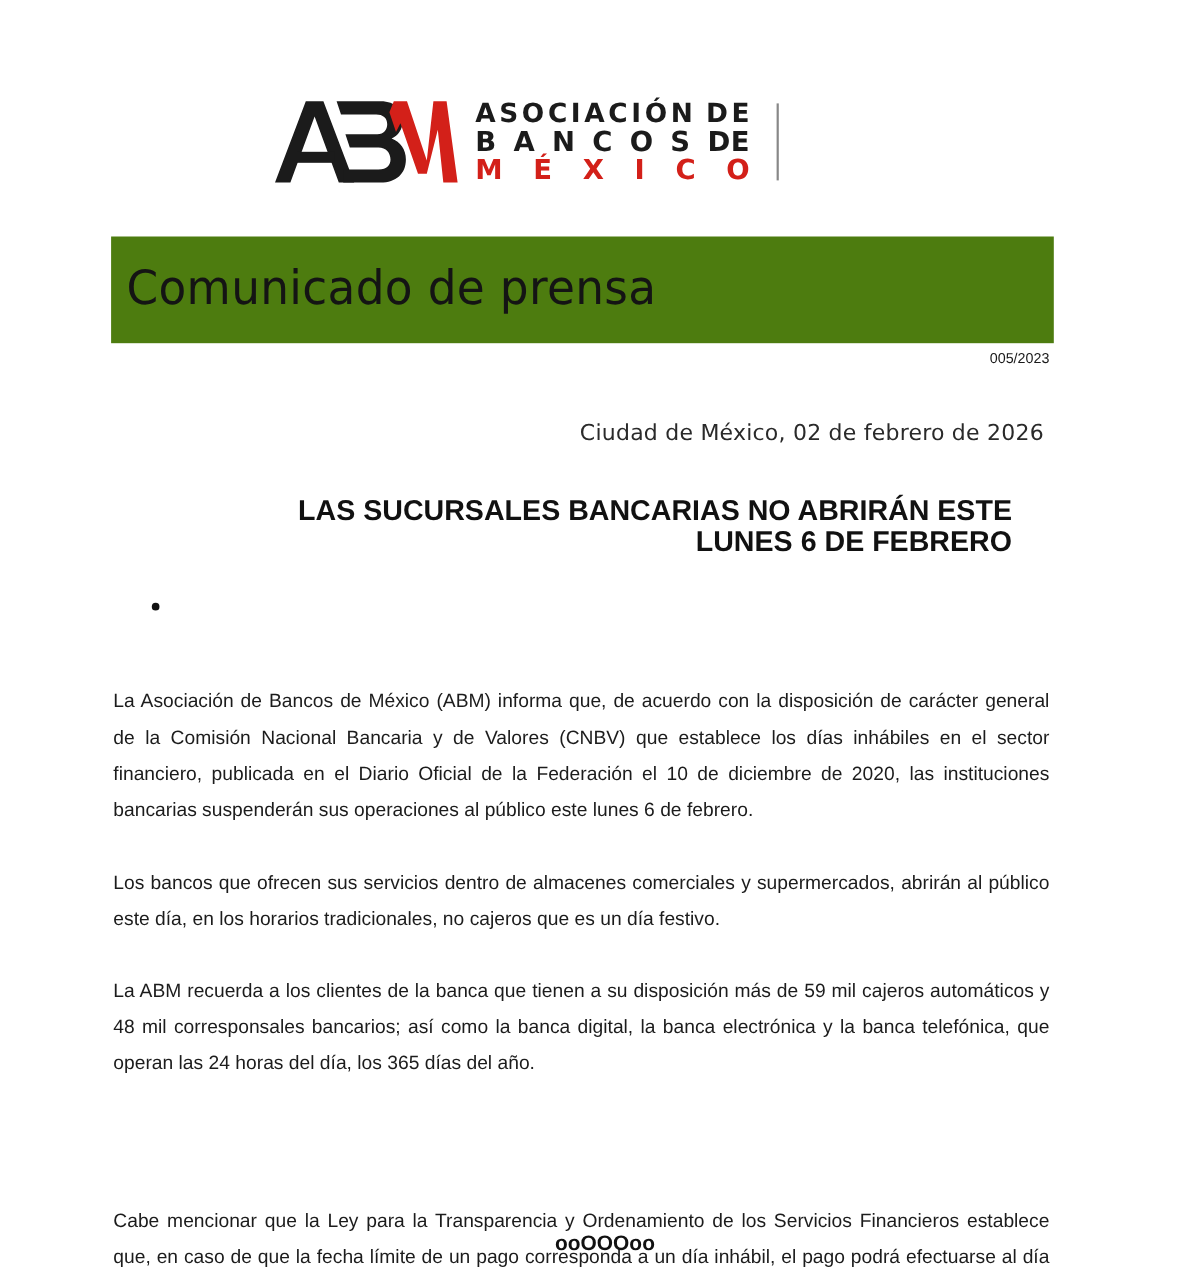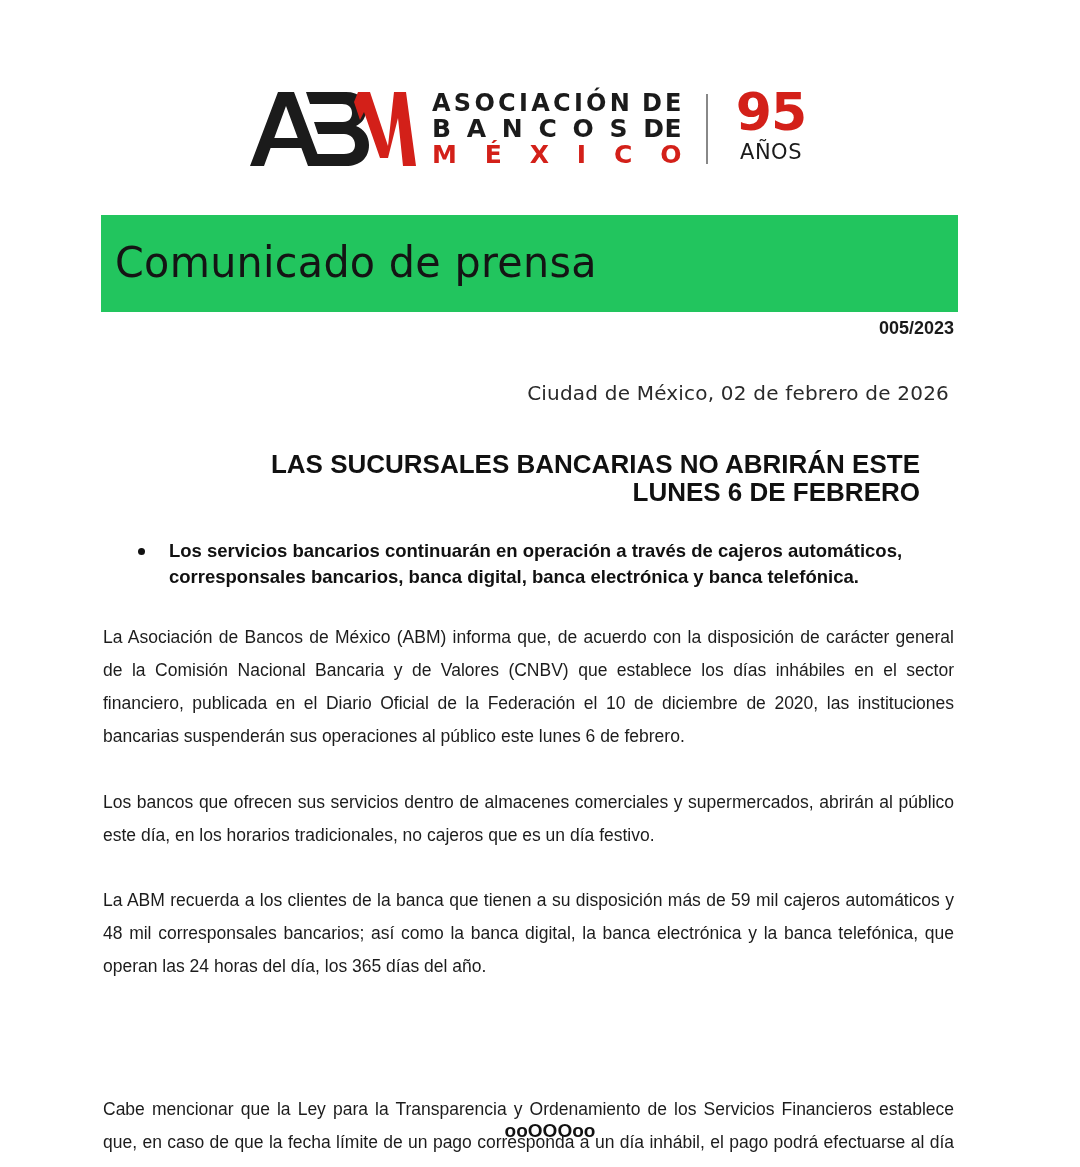--- a/index.html
+++ b/index.html
@@ -82,42 +82,42 @@
       letter-spacing: 0.5px;
     }
 
     
     .banner {
       position: absolute;
       left: 101px;
       top: 215px;
       width: 857px;
       height: 97px;
-      background: #22c55e;
+      background: #4d7c0f;
     }
     .banner-title {
       position: absolute;
       left: 14px;
       top: 22px;
       font-family: "DejaVu Sans", sans-serif;
       font-weight: normal;
       font-size: 43px;
       letter-spacing: 0.3px;
       color: #141414;
       transform: scaleX(0.96);
       transform-origin: left center;
     }
 
     .ref-number {
       position: absolute;
       right: 126px;
       top: 318px;
       font-family: "Liberation Sans", sans-serif;
-      font-weight: bold;
-      font-size: 18px;
+      font-weight: normal;
+      font-size: 13px;
       color: #1a1a1a;
     }
 
     .dateline {
       position: absolute;
       right: 131px;
       top: 381px;
       font-family: "DejaVu Sans", sans-serif;
       font-size: 20px;
       color: #2a2a2a;
@@ -242,43 +242,38 @@
       <span>É</span>
       <span>X</span>
       <span>I</span>
       <span>C</span>
       <span>O</span>
     </div>
   </div>
 
   <div class="logo-sep"></div>
 
-  <div class="logo-years">
-    <span class="logo-95">95</span>
-    <span class="logo-anos">AÑOS</span>
-  </div>
 </div>
 
 <div class="banner">
   <h1 class="banner-title">Comunicado de prensa</h1>
 </div>
 
 <div class="ref-number">005/2023</div>
 
 <div class="dateline">Ciudad de México, 02 de febrero de 2026</div>
 
 <h2 class="headline">
   <span>LAS SUCURSALES BANCARIAS NO ABRIRÁN ESTE</span>
   <span>LUNES 6 DE FEBRERO</span>
 </h2>
 
 <ul class="bullet-list">
   <li class="bullet-item">
     <span class="bullet-dot"></span>
-    <span>Los servicios bancarios continuarán en operación a través de cajeros automáticos, corresponsales bancarios, banca digital, banca electrónica y banca telefónica.</span>
   </li>
 </ul>
 
 <p class="para p1">La Asociación de Bancos de México (ABM) informa que, de acuerdo con la disposición de carácter general de la Comisión Nacional Bancaria y de Valores (CNBV) que establece los días inhábiles en el sector financiero, publicada en el Diario Oficial de la Federación el 10 de diciembre de 2020, las instituciones bancarias suspenderán sus operaciones al público este lunes 6 de febrero.</p>
 <p class="para p2">Los bancos que ofrecen sus servicios dentro de almacenes comerciales y supermercados, abrirán al público este día, en los horarios tradicionales, no cajeros que es un día festivo.</p>
 <p class="para p3">La ABM recuerda a los clientes de la banca que tienen a su disposición más de 59 mil cajeros automáticos y 48 mil corresponsales bancarios; así como la banca digital, la banca electrónica y la banca telefónica, que operan las 24 horas del día, los 365 días del año.</p>
 <p class="para p4">Cabe mencionar que la Ley para la Transparencia y Ordenamiento de los Servicios Financieros establece que, en caso de que la fecha límite de un pago corresponda a un día inhábil, el pago podrá efectuarse al día hábil siguiente.</p>
 
 <div class="closing">ooOOOoo</div>
 

